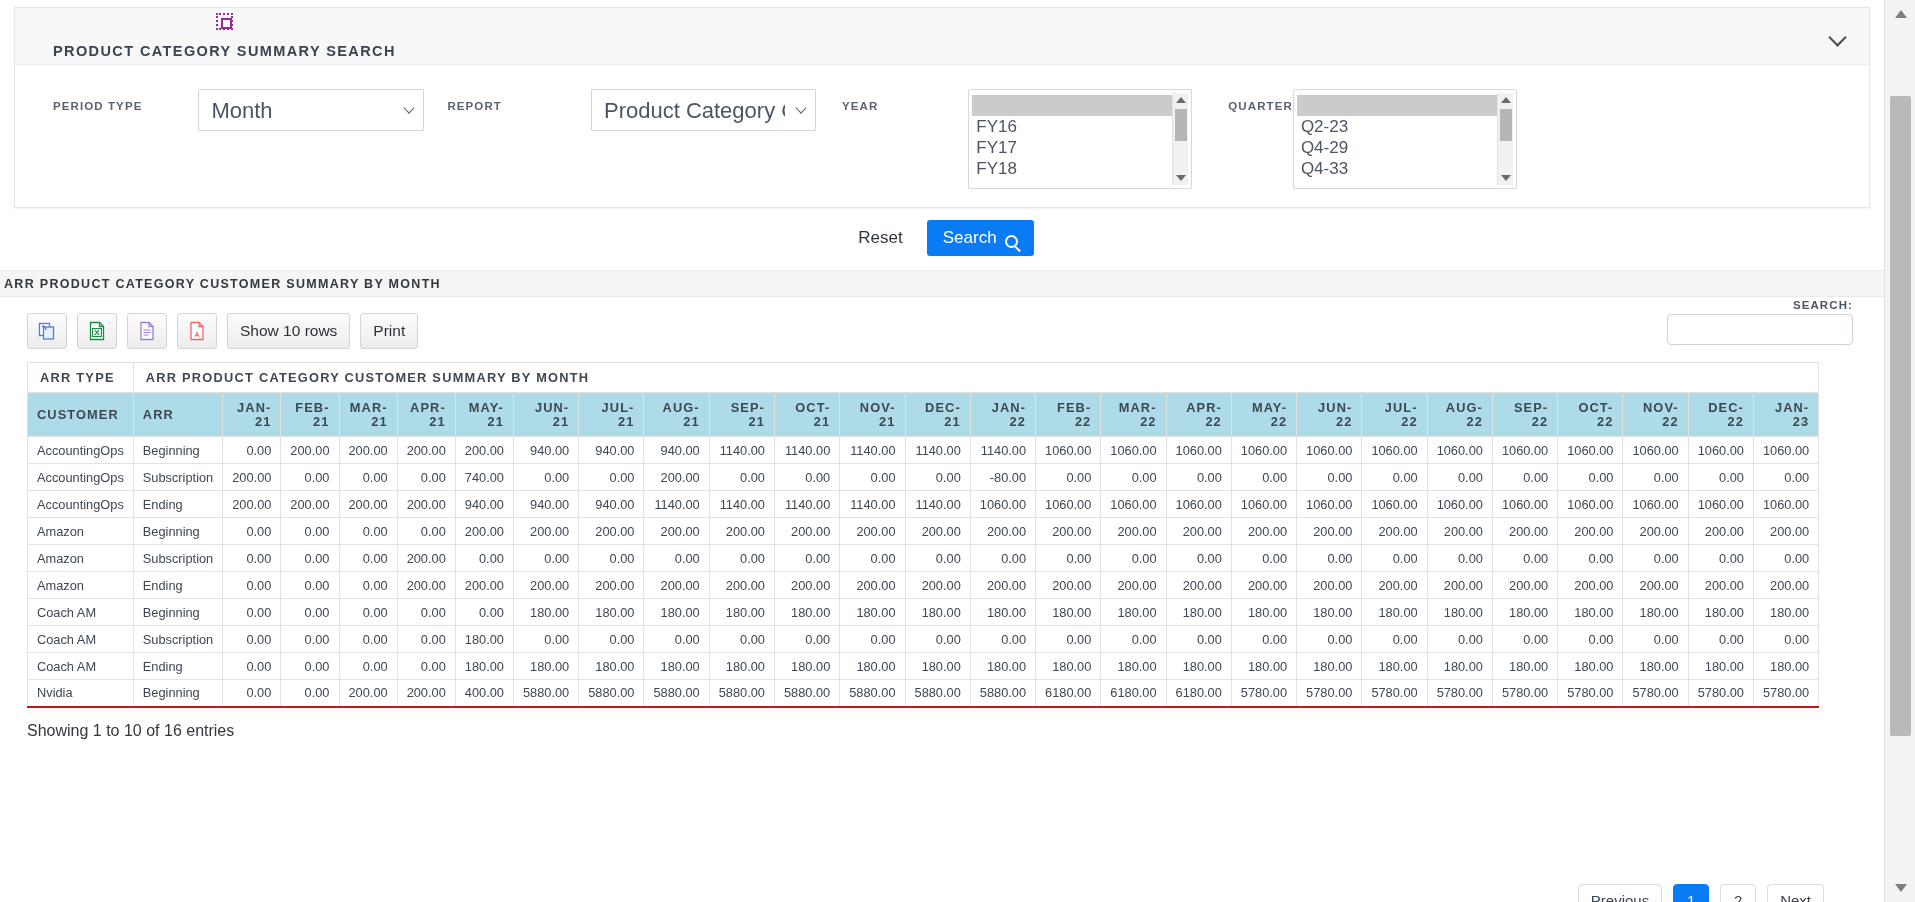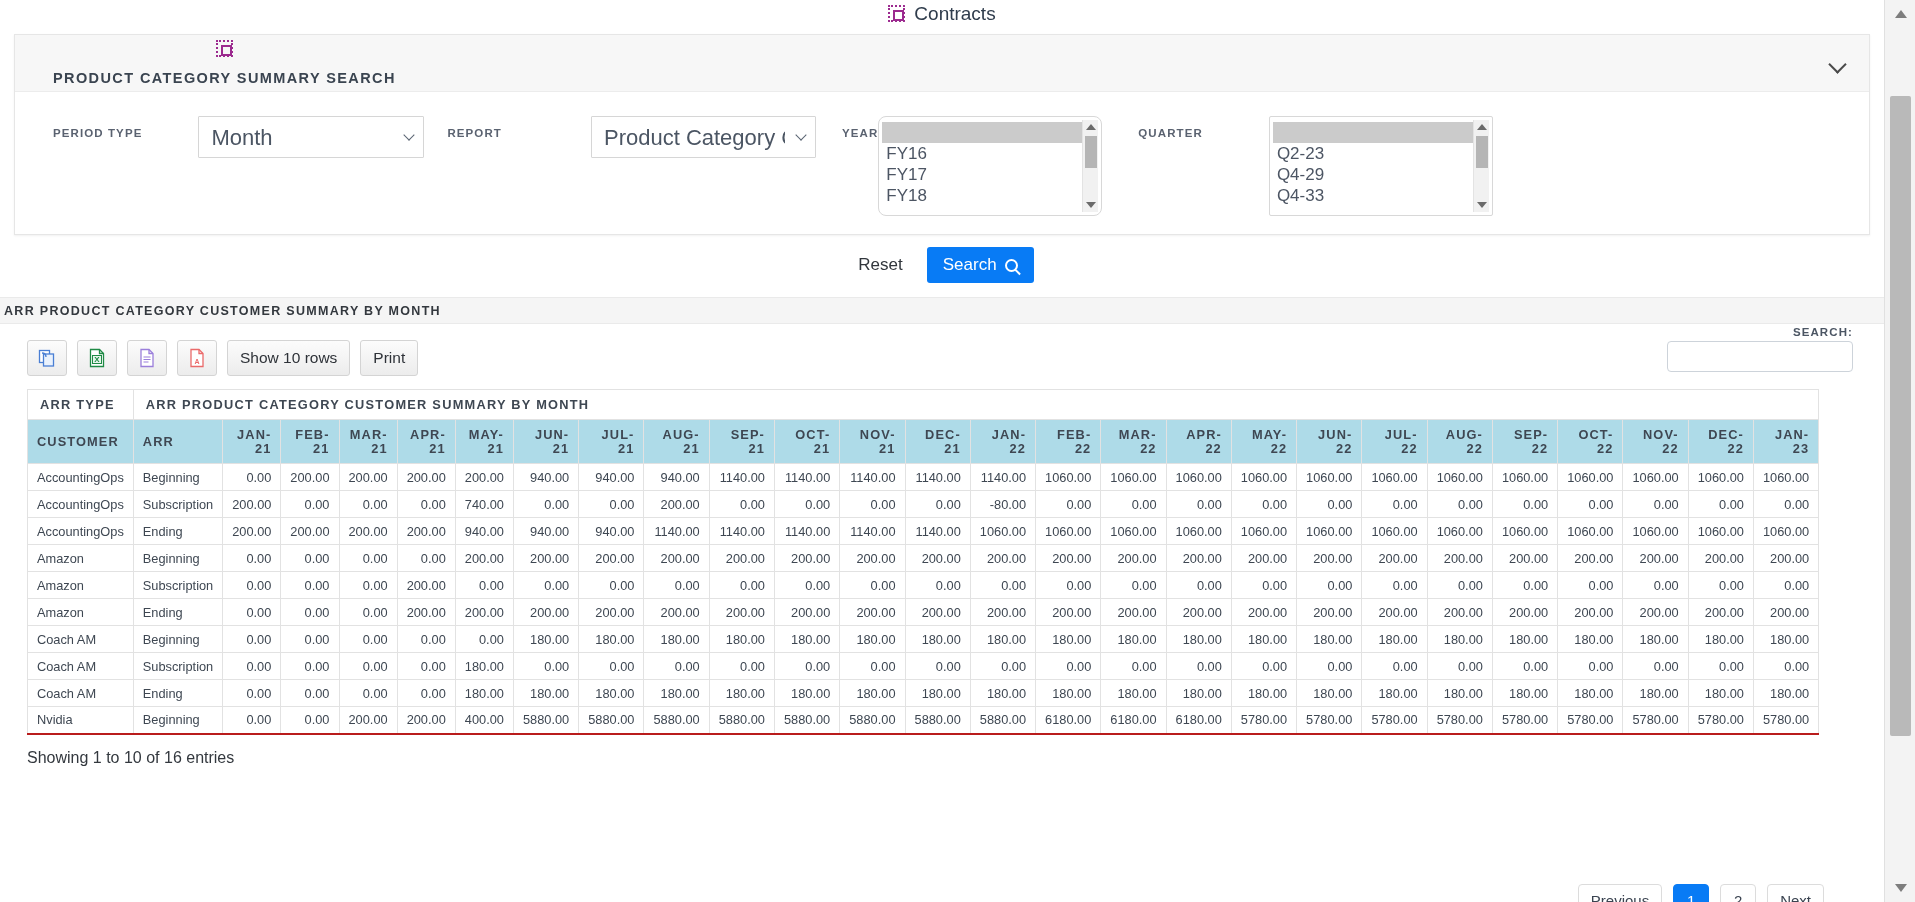--- a/index.html
+++ b/index.html
@@ -203,21 +203,21 @@
   .btn-primary {
     background: #087bf5;
     border: none;
     border-radius: 3px;
     color: #fff;
     font-family: "Liberation Sans", sans-serif;
     font-size: 17px;
     padding: 8px 16px;
     cursor: pointer;
     display: inline-flex;
-    align-items: center;
+    align-items: flex-end;
     gap: 8px;
   }
   .mag {
     width: 13px; height: 13px;
     border: 2.2px solid #fff;
     border-radius: 50%;
     position: relative;
     display: inline-block;
   }
   .mag::after {
@@ -409,24 +409,20 @@
   }
   .page-sb .arrow.up { top: 10px; border-bottom: 8px solid #7d7d7d; }
   .page-sb .arrow.dn { bottom: 10px; border-top: 8px solid #7d7d7d; }
 </style>
 </head>
 <body>
 
 <div class="page">
   <div class="content">
 
-    <div class="top-title">
-      <span class="chip-icon"></span>
-      <span>Contracts</span>
-    </div>
 
     <div class="panel">
       <div class="panel-head">
         <div class="panel-head-left">
           <span class="chip-icon"></span>
           <span class="panel-title">PRODUCT CATEGORY SUMMARY SEARCH</span>
         </div>
         <span class="chevron-down"></span>
       </div>
 
@@ -447,38 +443,38 @@
           <div class="select-wrap" style="margin-left:89px;">
             <select class="dropdown" style="width:225px;">
               <option>Product Category Custome</option>
             </select>
             <span class="caret"></span>
           </div>
         </div>
 
         <div class="field" style="margin-left:26px;">
           <span class="field-label">YEAR</span>
-          <div class="multi" style="border-radius:8px;">
+          <div class="multi" style="margin-left:90px;">
             <div class="multi-list">
               <div class="multi-opt blank"></div>
               <div class="multi-opt">FY16</div>
               <div class="multi-opt">FY17</div>
               <div class="multi-opt">FY18</div>
             </div>
             <div class="multi-sb">
               <span class="sb-arrow up"></span>
               <span class="sb-thumb"></span>
               <span class="sb-arrow dn"></span>
             </div>
           </div>
         </div>
 
         <div class="field" style="margin-left:36px;">
           <span class="field-label">QUARTER</span>
-          <div class="multi" style="margin-left:66px;">
+          <div class="multi" style="">
             <div class="multi-list">
               <div class="multi-opt blank"></div>
               <div class="multi-opt">Q2-23</div>
               <div class="multi-opt">Q4-29</div>
               <div class="multi-opt">Q4-33</div>
             </div>
             <div class="multi-sb">
               <span class="sb-arrow up"></span>
               <span class="sb-thumb"></span>
               <span class="sb-arrow dn"></span>

